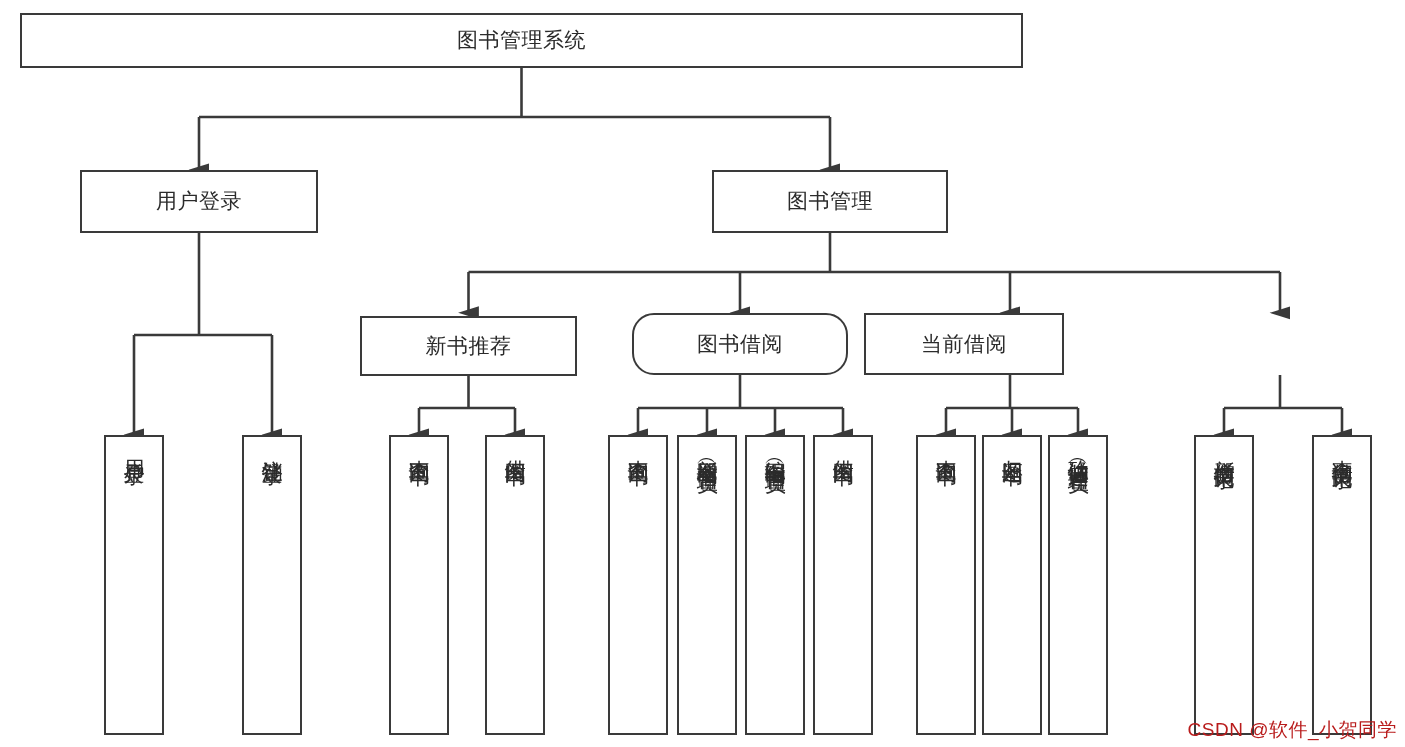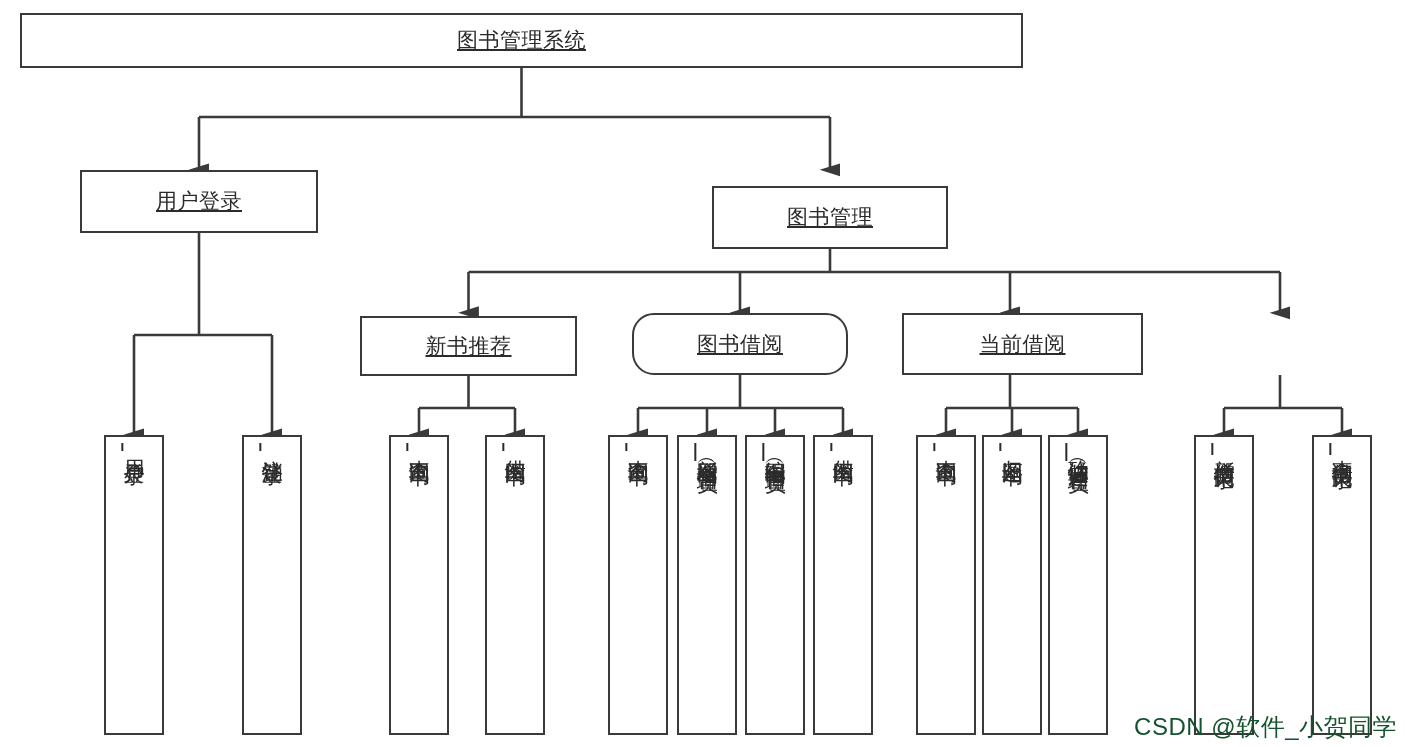--- a/index.html
+++ b/index.html
@@ -31,43 +31,42 @@
     border: 2px solid #3a3a3a;
     display: flex;
     align-items: center;
     justify-content: center;
     color: #2b2b2b;
   }
   .node .lbl {
     display: block;
     text-align: left;
     line-height: 1.08;
-    text-decoration: underline;
   }
   .node.horizontal .lbl {
     font-size: 21px;
     letter-spacing: 0.5px;
   }
   .node.vertical {
     align-items: flex-start;
     padding-top: 6px;
   }
   .node.vertical .lbl {
     writing-mode: vertical-rl;
     text-orientation: upright;
     font-size: 21px;
     letter-spacing: 2px;
     white-space: nowrap;
   }
   #watermark {
     position: absolute;
     right: 8px;
     bottom: 4px;
-    font-size: 24px;
-    color: #14532d;
+    font-size: 19px;
+    color: #b91c1c;
     letter-spacing: 0.5px;
     white-space: nowrap;
     pointer-events: none;
   }
 </style>
 </head>
 <body>
 
 <div id="canvas">
 
@@ -114,31 +113,31 @@
       </g>
   </svg>
 
   <div class="node horizontal" style="left: 20px; top: 13px; width: 1003px; height: 55px;">
     <span class="lbl">图书管理系统</span>
   </div>
 
   <div class="node horizontal" style="left: 80px; top: 170px; width: 238px; height: 63px;">
     <span class="lbl">用户登录</span>
   </div>
-  <div class="node horizontal" style="left: 712px; top: 170px; width: 236px; height: 63px; margin-top: 16px;">
+  <div class="node horizontal" style="left: 712px; top: 170px; width: 236px; height: 63px;">
     <span class="lbl">图书管理</span>
   </div>
 
   <div class="node horizontal" style="left: 360px; top: 316px; width: 217px; height: 60px;">
     <span class="lbl">新书推荐</span>
   </div>
   <div class="node horizontal" style="left: 632px; top: 313px; width: 216px; height: 62px; border-radius: 22px;">
     <span class="lbl">图书借阅</span>
   </div>
-  <div class="node horizontal" style="left: 902px; top: 313px; width: 241px; height: 62px;">
+  <div class="node horizontal" style="left: 864px; top: 313px; width: 200px; height: 62px;">
     <span class="lbl">当前借阅</span>
   </div>
 
   <div class="node vertical" style="left: 104px; top: 435px; width: 60px; height: 300px;">
     <span class="lbl">用户登录</span>
   </div>
   <div class="node vertical" style="left: 242px; top: 435px; width: 60px; height: 300px;">
     <span class="lbl">注销登录</span>
   </div>
   <div class="node vertical" style="left: 389px; top: 435px; width: 60px; height: 300px;">

